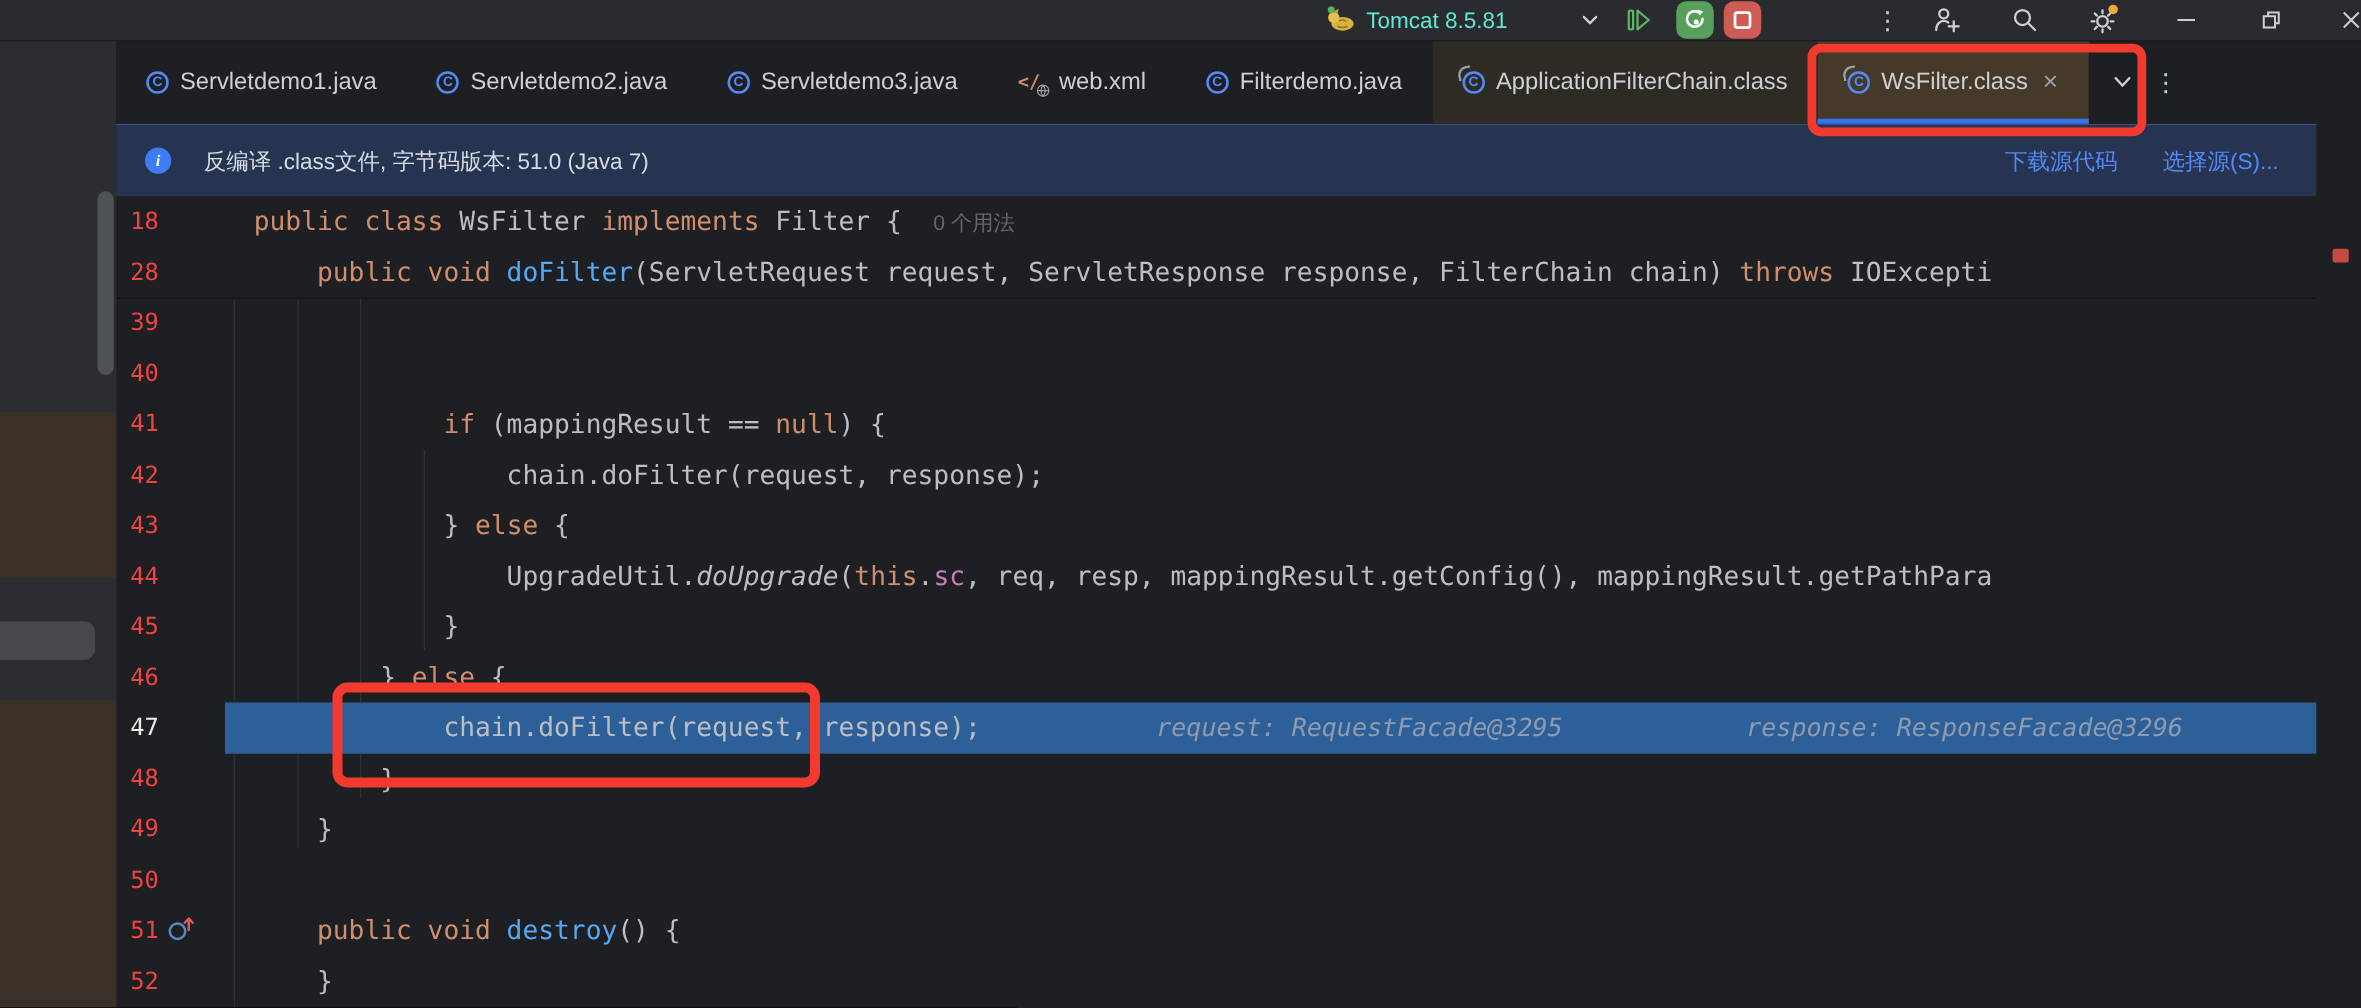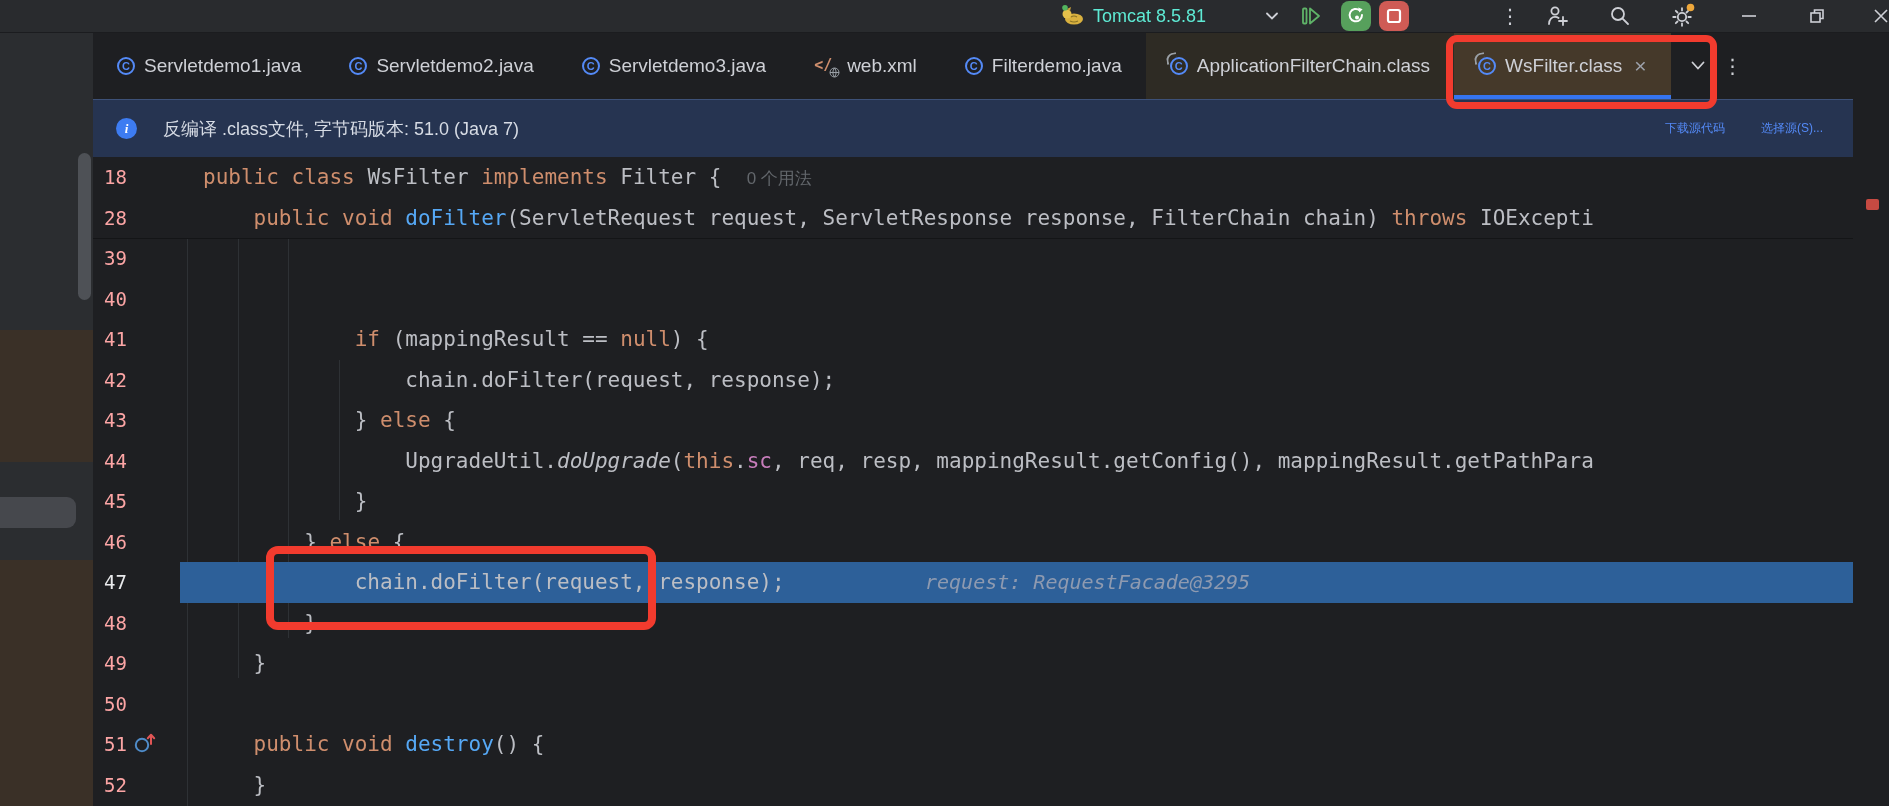--- a/index.html
+++ b/index.html
@@ -42,28 +42,28 @@
   .tab-chevron{align-self:center;margin-left:20px;}
   .tab-kebab{align-self:center;margin-left:18px;}
   
   .banner{position:absolute;left:93px;top:99px;width:1760px;height:58px;background:#263451;
           border-top:1px solid #3d5178;box-sizing:border-box;display:flex;align-items:center;z-index:9;}
   .info-icon{width:21px;height:21px;margin-left:23px;border-radius:50%;background:#3d7cf2;color:#fff;
              font-size:13px;font-weight:bold;font-style:italic;display:flex;align-items:center;justify-content:center;
              font-family:"Liberation Serif",serif;flex:none;}
   .banner-msg{margin-left:26px;font-size:18px;color:#d6dbe4;}
   .banner-links{margin-left:auto;margin-right:30px;display:flex;gap:36px;}
-  .banner-link{color:#548af7;font-size:12px;cursor:pointer;white-space:nowrap;}
+  .banner-link{color:#548af7;font-size:18px;cursor:pointer;white-space:nowrap;}
   
   .sticky{position:absolute;left:0;top:157px;width:1853px;height:81px;background:#1e1f22;
           border-bottom:1px solid #141517;z-index:4;}
   .main-code{position:absolute;left:0;top:238px;width:1853px;height:568px;z-index:3;}
   .crow{position:relative;height:40.5px;width:100%;}
   .lnum{position:absolute;left:85px;width:42px;text-align:right;
-        font:19px/40.5px "DejaVu Sans Mono",monospace;color:#fca5a5;z-index:2;}
+        font:19px/40.5px "DejaVu Sans Mono",monospace;color:#ef4444;z-index:2;}
   .crow.exec .lnum{color:#e9eaec;}
   .exec-bg{position:absolute;left:180px;right:0;top:0;bottom:0;background:#2d6099;z-index:0;}
   .code{position:absolute;left:183px;top:0;white-space:pre;
         font:21px/40.5px "DejaVu Sans Mono",monospace;color:#bcbec4;z-index:1;margin-left:20px;}
   .tk-kw{color:#cf8e6d;}
   .tk-plain{color:#bcbec4;}
   .tk-method{color:#56a8f5;}
   .tk-field{color:#c77dbb;}
   .tk-static{color:#bcbec4;font-style:italic;}
   .tk-inlay{color:#63676c;font-family:"Liberation Sans",sans-serif;font-size:17px;}
@@ -278,20 +278,21 @@
         </div>
         <div class="crow">
           <span class="lnum">46</span>
           <span class="code">        <span class="tk-plain">} </span><span class="tk-kw">else </span><span class="tk-plain">{</span></span>
         </div>
         <div class="crow exec">
           <div class="exec-bg"></div>
           <span class="lnum">47</span>
           <span class="code">            <span class="tk-plain">chain.doFilter(request, response);</span></span>
           <span class="dbg" style="left: 925px;">request: RequestFacade@3295</span>
+          <span class="dbg" style="left: 1397px;">response: ResponseFacade@3296</span>
         </div>
         <div class="crow">
           <span class="lnum">48</span>
           <span class="code">        <span class="tk-plain">}</span></span>
         </div>
         <div class="crow">
           <span class="lnum">49</span>
           <span class="code">    <span class="tk-plain">}</span></span>
         </div>
         <div class="crow">

